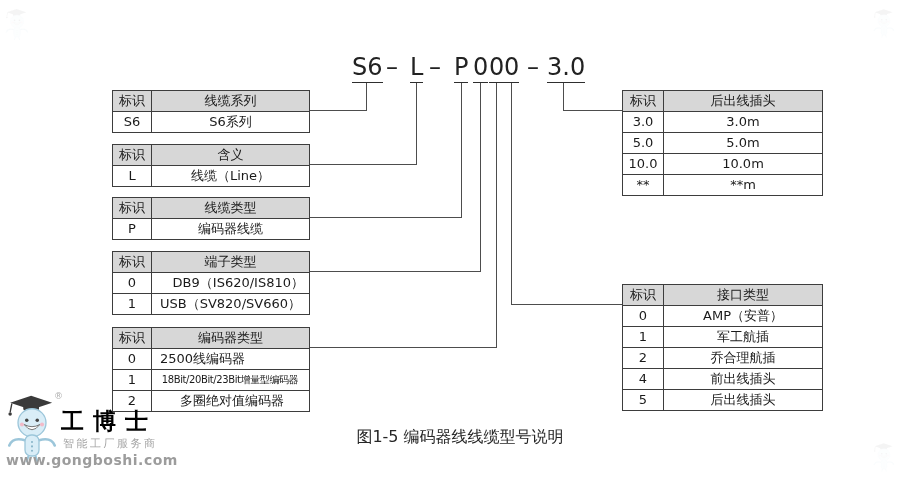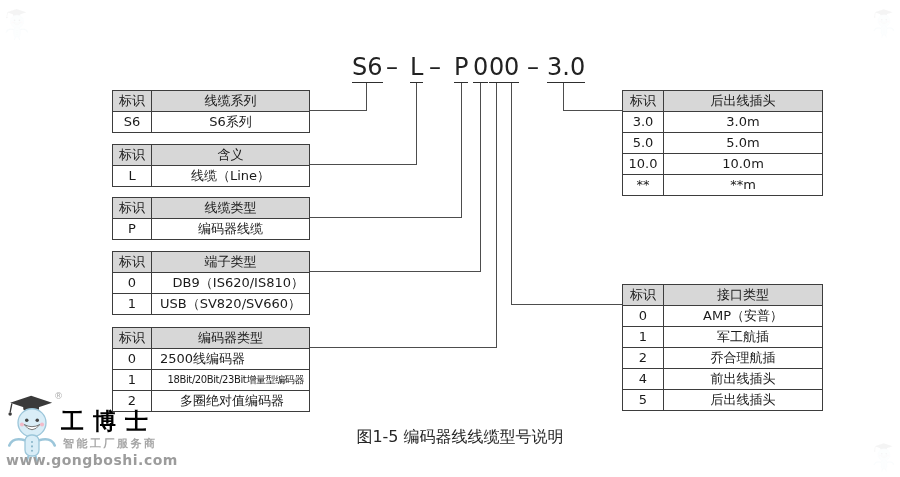--- a/index.html
+++ b/index.html
@@ -28,21 +28,21 @@
   
   .caption{position:absolute;top:427px;left:230px;width:460px;text-align:center;
     font-size:16px;color:#262626;}
   
   .logo{position:absolute;left:4px;top:386px;width:150px;height:88px;}
   .mascot{position:absolute;left:0;top:2px;width:56px;height:80px;}
   .reg{position:absolute;left:50px;top:5px;font-size:9px;color:#b0b0b0;}
   .brand{position:absolute;left:57px;top:20px;font-size:23px;font-weight:bold;
     letter-spacing:9px;color:#000000;font-family:"DejaVu Serif","Liberation Serif",serif;white-space:nowrap;}
   .tagline{position:absolute;left:59px;top:50px;font-size:11px;letter-spacing:2.5px;
-    color:#a6a6a6;white-space:nowrap;font-weight:bold;}
+    color:#a6a6a6;white-space:nowrap;}
   .weburl{position:absolute;left:2px;top:66px;font-size:14px;font-weight:bold;
     color:#9c9c9c;letter-spacing:0.5px;white-space:nowrap;}
   .corner-wm{position:absolute;opacity:0.05;}
 </style>
 </head>
 <body>
 
 <div class="page">
 
   <svg width="0" height="0" style="position:absolute" aria-hidden="true">
@@ -184,21 +184,21 @@
         <tr>
       <td class="hd">标识</td>
       <td class="hd">编码器类型</td>
     </tr>
     <tr>
       <td>0</td>
       <td style="text-align:left;padding-left:8px">2500线编码器</td>
     </tr>
     <tr>
       <td>1</td>
-      <td class="sm" style="text-align:right;padding-left:4px">18Bit/20Bit/23Bit增量型编码器</td>
+      <td class="sm" style="text-align:center;padding-left:4px">18Bit/20Bit/23Bit增量型编码器</td>
     </tr>
     <tr>
       <td>2</td>
       <td style="text-align:center;padding-left:8px">多圈绝对值编码器</td>
     </tr>
   </tbody>
     </table>
 
   <table class="dtable rtab" style="left:622px;top:90px">
     <colgroup>

